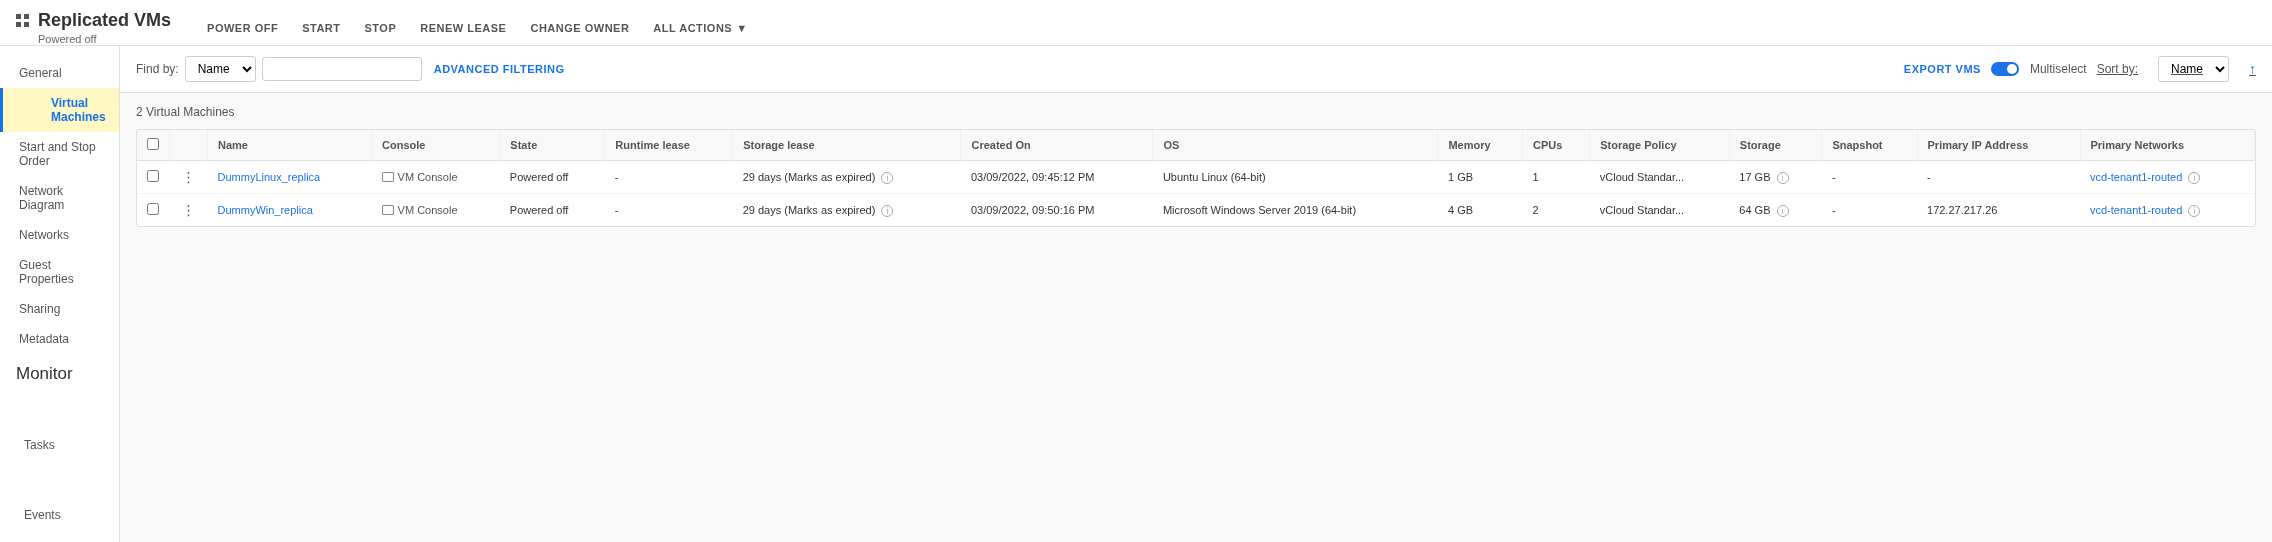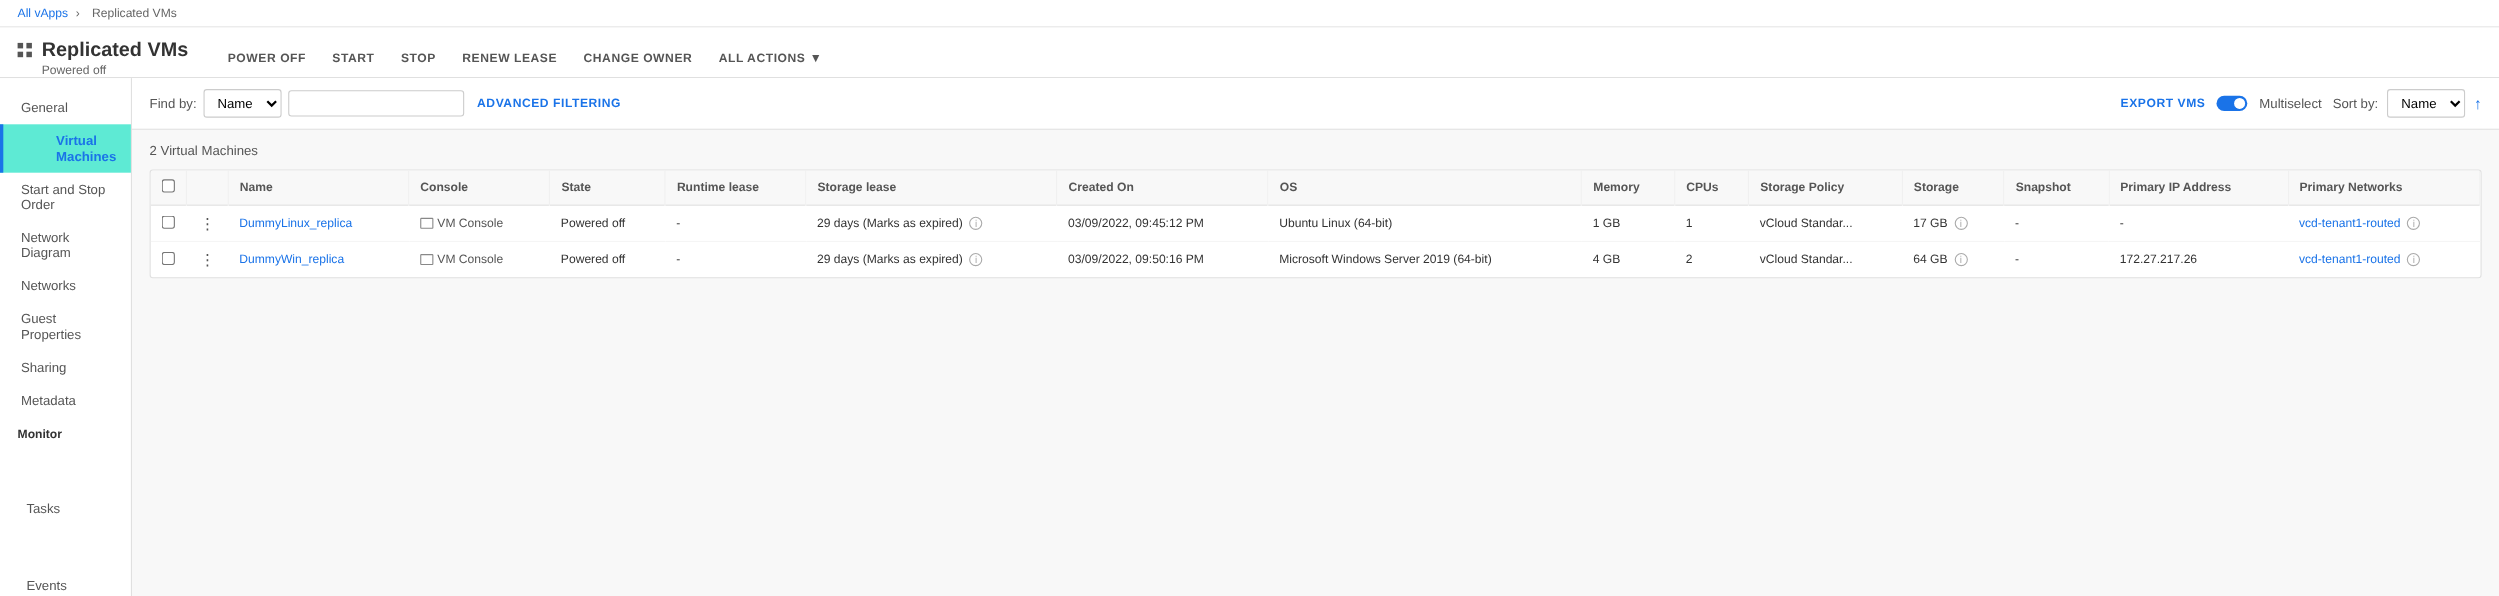--- a/index.html
+++ b/index.html
@@ -22,37 +22,37 @@
     .header-actions { display: flex; align-items: center; gap: 0; padding-top: 4px; }
     .action-btn { background: none; border: none; cursor: pointer; font-size: 11px; font-weight: 600; color: #555; padding: 8px 12px; text-transform: uppercase; letter-spacing: 0.5px; transition: color 0.2s; white-space: nowrap; }
     .action-btn.all-actions { display: flex; align-items: center; gap: 4px; }
 
     
     .main-layout { display: flex; flex: 1; overflow: hidden; }
 
     
     .sidebar { width: 120px; background: #fff; border-right: 1px solid #e0e0e0; padding: 12px 0; flex-shrink: 0; }
     .sidebar-item { padding: 8px 16px; font-size: 12px; color: #555; cursor: pointer; border-left: 3px solid transparent; }
-    .sidebar-item.active { color: #1a73e8; border-left: 3px solid #1a73e8; font-weight: 600; background: #5eead4; padding-left: 48px; }
-    .sidebar-section { padding: 10px 16px 4px 16px; font-size: 11px; font-weight: 700; color: #333; }
+    .sidebar-item.active { color: #1a73e8; border-left: 3px solid #1a73e8; font-weight: 600; background: #fef9c3; padding-left: 48px; }
+    .sidebar-section { padding: 10px 16px 4px 16px; font-size: 17px; font-weight: 400; color: #333; }
     .sidebar-sub-item { padding: 6px 16px 6px 24px; font-size: 12px; color: #555; cursor: pointer; margin-top: 44px; }
 
     
     .content { flex: 1; background: #f8f8f8; overflow: auto; display: flex; flex-direction: column; justify-content: center; }
 
     
     .toolbar { display: flex; align-items: center; justify-content: space-between; padding: 10px 16px; background: #fff; border-bottom: 1px solid #e0e0e0; }
     .toolbar-left { display: flex; align-items: center; gap: 12px; }
     .find-by { display: flex; align-items: center; gap: 6px; font-size: 12px; color: #555; }
     .find-by label { white-space: nowrap; }
     .find-by select { border: 1px solid #ccc; padding: 4px 8px; border-radius: 3px; font-size: 12px; background: #fff; }
     .find-by input { border: 1px solid #ccc; padding: 4px 8px; border-radius: 3px; font-size: 12px; width: 160px; }
     .adv-filter { color: #1a73e8; font-size: 11px; font-weight: 600; cursor: pointer; text-transform: uppercase; letter-spacing: 0.5px; }
     .toolbar-right { display: flex; align-items: center; gap: 10px; font-size: 12px; color: #555; }
-    .sort-by { display: flex; align-items: center; gap: 8px; }
+    .sort-by { display: flex; align-items: center; gap: 20px; text-decoration: underline; }
     .sort-by select { border: 1px solid #ccc; padding: 4px 8px; border-radius: 3px; font-size: 12px; background: #fff; }
     .sort-arrow { color: #1a73e8; font-size: 14px; }
     .export-btn { background: none; border: none; cursor: pointer; color: #1a73e8; font-size: 11px; font-weight: 600; text-transform: uppercase; letter-spacing: 0.5px; }
 
     
     .toggle-container { display: flex; align-items: center; gap: 11px; font-size: 12px; }
     .toggle { width: 28px; height: 14px; background: #1a73e8; border-radius: 7px; position: relative; cursor: pointer; }
     .toggle::after { content: ''; position: absolute; width: 10px; height: 10px; background: #fff; border-radius: 50%; top: 2px; right: 2px; }
 
     
@@ -73,25 +73,20 @@
     .info-icon { display: inline-flex; align-items: center; justify-content: center; width: 12px; height: 12px; border-radius: 50%; border: 1px solid #aaa; color: #aaa; font-size: 9px; cursor: pointer; margin-left: 3px; }
     .three-dots { color: #555; cursor: pointer; font-size: 14px; padding: 2px; }
     input[type="checkbox"] { width: 12px; height: 12px; }
     .networks-link { color: #1a73e8; cursor: pointer; }
   </style>
 </head>
 <body>
 
 <div class="app-container">
 
-  <div class="breadcrumb">
-    <a>All vApps</a>
-    <span>›</span>
-    <span>Replicated VMs</span>
-  </div>
 
   <div class="page-header">
     <div class="header-title-section">
       <div class="header-title">
         <div class="grid-icon">
           <span></span>
             <span></span>
             <span></span>
             <span></span>
         </div>

